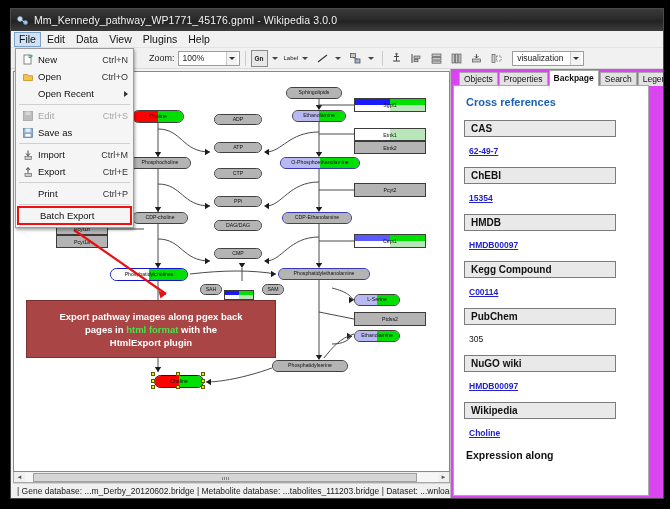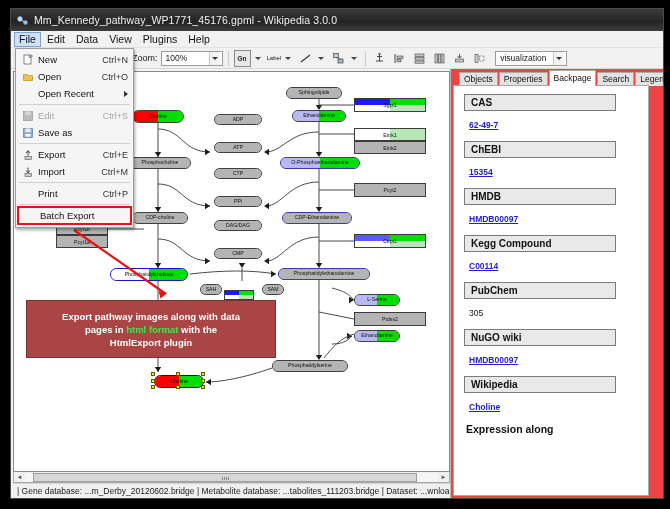--- a/index.html
+++ b/index.html
@@ -51,21 +51,21 @@
   .menu-item.open { background: #cfe2f5; border: 1px solid #7da2ce; padding: 0px 4px; }
   
   .toolbar {
     height: 21px; flex: 0 0 21px;
     background: #f1f1f1;
     border-bottom: 1px solid #d8d8d8;
     display: flex; align-items: center; gap: 3px;
     padding: 0 4px;
     position: relative;
   }
-  .tb-label { font-size: 9px; color: #222; margin-left: 6px; }
+  .tb-label { font-size: 9px; color: #222; margin-left: 23px; }
   .combo {
     height: 15px; background: #fff; border: 1px solid #9c9c9c;
     display: inline-flex; align-items: center; font-size: 8.5px; color: #222;
     padding: 0 2px 0 4px; position: relative;
   }
   .combo .cval { flex: 1; white-space: nowrap; }
   .combo .carrow {
     width: 11px; height: 13px; display:flex; align-items:center; justify-content:center;
     border-left: 1px solid #c8c8c8; background: #f3f3f3;
   }
@@ -100,28 +100,28 @@
   .hs-thumb { position:absolute; left:2%; top:0; width:93%; height:9px; background:#d6d6d6; border:1px solid #a0a0a0; }
   .hs-thumb:after{content:"";position:absolute;left:50%;top:3px;width:7px;height:3px;margin-left:-3px;
      background:repeating-linear-gradient(to right,#888 0 1px,transparent 1px 2px);}
   
   .statusbar {
     height: 15px; flex:0 0 15px; background:#f0f0f0; border-top:1px solid #d3d3d3;
     display:flex; align-items:center; font-size:8.5px; color:#1a1a1a; padding-left:4px;
     white-space:nowrap; overflow:hidden;
   }
   
-  .rpanel { width: 212px; flex:0 0 212px; background:#ef4444; display:flex; flex-direction:column; padding:2px 14px 2px 2px;}
+  .rpanel { width: 212px; flex:0 0 212px; background:#d946ef; display:flex; flex-direction:column; padding:2px 14px 2px 2px;}
   .tabs { display:flex; align-items:flex-end; height:15px; padding-left:6px; gap:1px;}
   .tab {
     font-size: 8.5px; color:#111; padding:2px 4px 2px 4px;
     background:#e2e2e2; border:1px solid #a9a9a9; border-bottom:none;
     line-height:9px; white-space:nowrap; border-radius:1px 1px 0 0;
   }
-  .tab.active { background:#ffffff; font-weight:normal; padding:3px 4px 3px 4px; position:relative; z-index:2; }
+  .tab.active { background:#ffffff; font-weight:bold; padding:3px 4px 3px 4px; position:relative; z-index:2; }
   .rpane {
     flex:1; background:#fff; border:1px solid #a9a9a9; display:flex; min-height:0;
     margin-top:-1px;
   }
   .rpane-inner { flex:1; padding:8px 0 0 10px; overflow:hidden; min-width:0; }
   .xref-title { color:#1a5fb4; font-size:11px; font-weight:bold; margin:2px 0 12px 2px; }
   .xref-block { margin-bottom:9px; }
   .xref-head {
     background:#e9e9e9; border:1px solid #7b7b7b; font-size:10px; font-weight:bold;
     color:#111; padding:2px 6px; width:152px; margin-bottom:3px;
@@ -550,21 +550,21 @@
                   <span class="g-bot">
                     <i class="seg" style="background:#ffffff"></i>
                     <i class="seg" style="background:#b8e6b8"></i>
                   </span>
                   <span class="glabel"></span>
                 </div>
               </div>
 
           <div class="callout" style="left:12px; top:228px; width:250px; height:58px;">
             <div>
-              <span>Export pathway images along with data</span><br>
+              <span>Export pathway images along pgex back</span><br>
               <span>pages in </span><span class="hl">html format</span><span> with the</span><br>
               <span>HtmlExport plugin</span>
             </div>
           </div>
           <svg class="cv-svg" style="z-index:25;" width="440" height="330">
             <path d="M60 158 L152 222" stroke="#e81010" stroke-width="2.2" fill="none"></path>
             <path d="M152 222 l-7.5 -3.2 l2 7.6 z" fill="#e81010"></path>
             <path d="M130 290 L168 240" stroke="#e81010" stroke-width="1.6" fill="none" opacity="0"></path>
           </svg>
         </div>
@@ -584,20 +584,21 @@
     <div class="rpanel">
       <div class="tabs">
         <div class="tab">Objects</div>
         <div class="tab">Properties</div>
         <div class="tab active">Backpage</div>
         <div class="tab">Search</div>
         <div class="tab">Legend</div>
       </div>
       <div class="rpane">
         <div class="rpane-inner">
+          <div class="xref-title">Cross references</div>
           <div id="xref-list">
                 <div class="xref-block"><div class="xref-head">CAS</div><a class="xref-link" href="javascript:void(0)">62-49-7</a></div>
                 <div class="xref-block"><div class="xref-head">ChEBI</div><a class="xref-link" href="javascript:void(0)">15354</a></div>
                 <div class="xref-block"><div class="xref-head">HMDB</div><a class="xref-link" href="javascript:void(0)">HMDB00097</a></div>
                 <div class="xref-block"><div class="xref-head">Kegg Compound</div><a class="xref-link" href="javascript:void(0)">C00114</a></div>
                 <div class="xref-block"><div class="xref-head">PubChem</div><a class="xref-plain">305</a></div>
                 <div class="xref-block"><div class="xref-head">NuGO wiki</div><a class="xref-link" href="javascript:void(0)">HMDB00097</a></div>
                 <div class="xref-block"><div class="xref-head">Wikipedia</div><a class="xref-link" href="javascript:void(0)">Choline</a></div>
               </div>
           <div class="expr-title">Expression along</div>
@@ -654,36 +655,36 @@
               </svg>
             </span>
             <span class="dd-lbl">Save as</span>
             <span class="dd-acc"></span>
           </div>
           <div class="dd-sep"></div>
           <div class="dd-row">
             <span class="dd-ico">
               <svg width="12" height="12">
                 <rect x="3" y="7.5" width="6.5" height="3" fill="#ccc" stroke="#555" stroke-width=".6"></rect>
+                <path d="M6 1.5 v5 M4 4.5 L6 6.8 L8 4.5" stroke="#333" stroke-width=".9" fill="none"></path>
+              </svg>
+            </span>
+            <span class="dd-lbl">Import</span>
+            <span class="dd-acc">Ctrl+M</span>
+          </div>
+          <div class="dd-row">
+            <span class="dd-ico">
+              <svg width="12" height="12">
+                <rect x="3" y="7.5" width="6.5" height="3" fill="#ccc" stroke="#555" stroke-width=".6"></rect>
                 <path d="M6 6.8 v-5 M4 4 L6 1.6 L8 4" stroke="#333" stroke-width=".9" fill="none"></path>
               </svg>
             </span>
             <span class="dd-lbl">Export</span>
             <span class="dd-acc">Ctrl+E</span>
           </div>
-          <div class="dd-row">
-            <span class="dd-ico">
-              <svg width="12" height="12">
-                <rect x="3" y="7.5" width="6.5" height="3" fill="#ccc" stroke="#555" stroke-width=".6"></rect>
-                <path d="M6 1.5 v5 M4 4.5 L6 6.8 L8 4.5" stroke="#333" stroke-width=".9" fill="none"></path>
-              </svg>
-            </span>
-            <span class="dd-lbl">Import</span>
-            <span class="dd-acc">Ctrl+M</span>
-          </div>
           <div class="dd-sep"></div>
           <div class="dd-row">
             <span class="dd-ico"></span>
             <span class="dd-lbl">Print</span>
             <span class="dd-acc">Ctrl+P</span>
           </div>
           <div class="dd-sep"></div>
           <div class="dd-row highlight">
             <span class="dd-ico"></span>
             <span class="dd-lbl">Batch Export</span>

